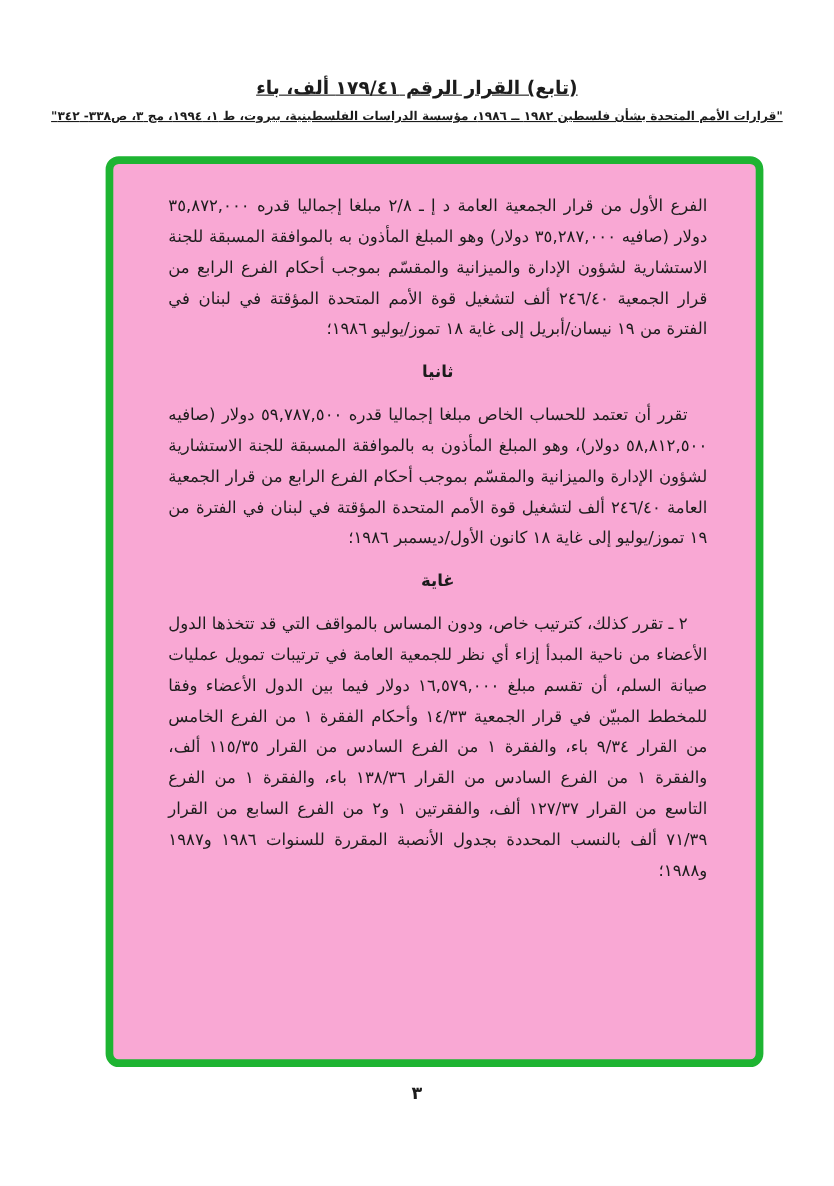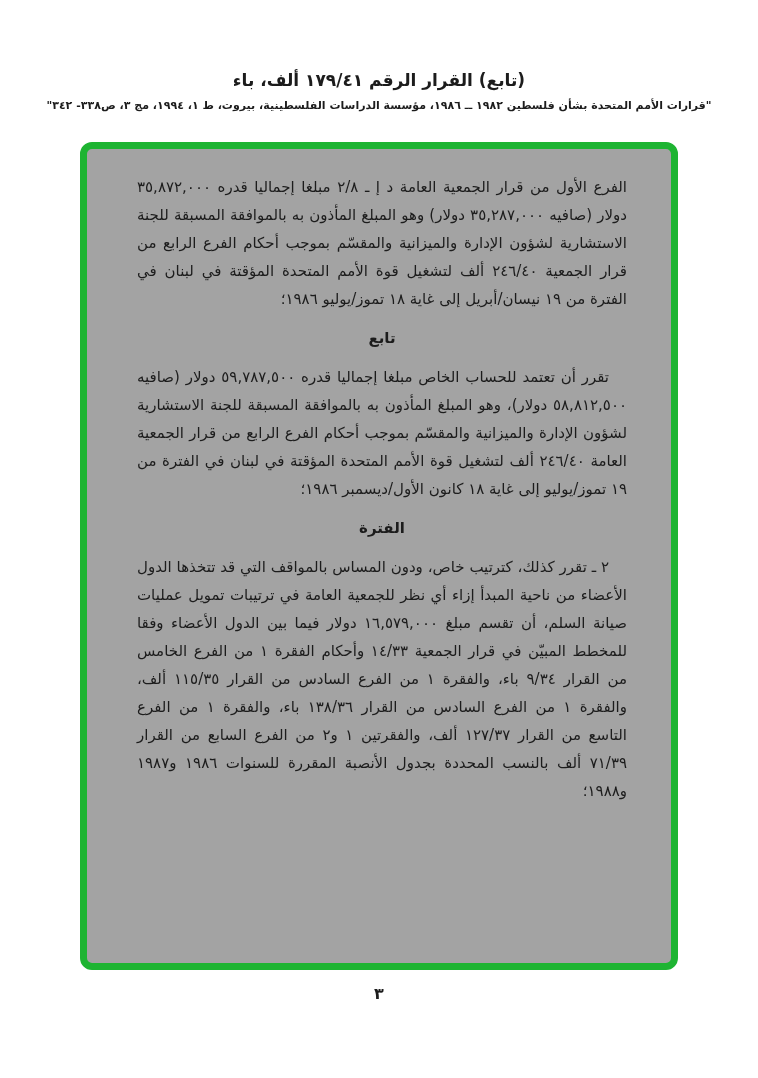--- a/index.html
+++ b/index.html
@@ -11,35 +11,35 @@
     width:758px;height:1078px;
     background:#ffffff;
     font-family:"DejaVu Sans", sans-serif;
     color:var(--ink);
     position:relative;
     overflow:hidden;
   }
   .page{position:relative;width:758px;height:1078px;background:#ffffff;}
 
   
-  .hdr{direction:rtl;text-align:center;padding-top:70px;}
+  .hdr{direction:rtl;text-align:center;padding-top:70px;text-decoration:underline;}
   .hdr h1{
     font-size:17px;font-weight:700;margin:0 0 9px 0;letter-spacing:0;
   }
   .hdr .citation{
     font-size:11px;font-weight:700;margin:0 30px;
   }
 
   
   .frame{
-    position:absolute;left:80px;top:142px;
+    position:absolute;left:96px;top:142px;
     width:584px;height:814px;
     border:7px solid var(--green);
     border-radius:12px;
-    background:#a3a3a3;
+    background:#f9a8d4;
     box-sizing:content-box;
   }
   .doc-body{
     direction:rtl;
     text-align:justify;
     padding:24px 44px 0 50px;
     font-size:15px;
     line-height:28px;
     height:778px;
     overflow:hidden;
@@ -63,22 +63,22 @@
 <div class="page">
 
   <div class="hdr">
     <h1>(تابع) القرار الرقم ١٧٩/٤١ ألف، باء</h1>
     <div class="citation">"قرارات الأمم المتحدة بشأن فلسطين ١٩٨٢ ــ ١٩٨٦، مؤسسة الدراسات الفلسطينية، بيروت، ط ١، ١٩٩٤، مج ٣، ص٣٣٨- ٣٤٢"</div>
   </div>
 
   <div class="frame">
     <div class="doc-body" id="doc-body">
         <p class="para"><span>الفرع الأول من قرار الجمعية العامة د إ ـ ٢/٨ مبلغا إجماليا قدره ٣٥,٨٧٢,٠٠٠ دولار (صافيه ٣٥,٢٨٧,٠٠٠ دولار) وهو المبلغ المأذون به بالموافقة المسبقة للجنة الاستشارية لشؤون الإدارة والميزانية والمقسّم بموجب أحكام الفرع الرابع من قرار الجمعية ٢٤٦/٤٠ ألف لتشغيل قوة الأمم المتحدة المؤقتة في لبنان في الفترة من ١٩ نيسان/أبريل إلى غاية ١٨ تموز/يوليو ١٩٨٦؛</span></p>
-        <div class="sec-head">تابع</div>
+        <div class="sec-head">ثانيا</div>
         <p class="para indent"><b>تقرر</b><span> أن تعتمد للحساب الخاص مبلغا إجماليا قدره ٥٩,٧٨٧,٥٠٠ دولار (صافيه ٥٨,٨١٢,٥٠٠ دولار)، وهو المبلغ المأذون به بالموافقة المسبقة للجنة الاستشارية لشؤون الإدارة والميزانية والمقسّم بموجب أحكام الفرع الرابع من قرار الجمعية العامة ٢٤٦/٤٠ ألف لتشغيل قوة الأمم المتحدة المؤقتة في لبنان في الفترة من ١٩ تموز/يوليو إلى غاية ١٨ كانون الأول/ديسمبر ١٩٨٦؛</span></p>
-        <div class="sec-head">الفترة</div>
+        <div class="sec-head">غاية</div>
         <p class="para indent"><span>٢ ـ </span><b>تقرر كذلك</b><span>، كترتيب خاص، ودون المساس بالمواقف التي قد تتخذها الدول الأعضاء من ناحية المبدأ إزاء أي نظر للجمعية العامة في ترتيبات تمويل عمليات صيانة السلم، أن تقسم مبلغ ١٦,٥٧٩,٠٠٠ دولار فيما بين الدول الأعضاء وفقا للمخطط المبيّن في قرار الجمعية ١٤/٣٣ وأحكام الفقرة ١ من الفرع الخامس من القرار ٩/٣٤ باء، والفقرة ١ من الفرع السادس من القرار ١١٥/٣٥ ألف، والفقرة ١ من الفرع السادس من القرار ١٣٨/٣٦ باء، والفقرة ١ من الفرع التاسع من القرار ١٢٧/٣٧ ألف، والفقرتين ١ و٢ من الفرع السابع من القرار ٧١/٣٩ ألف بالنسب المحددة بجدول الأنصبة المقررة للسنوات ١٩٨٦ و١٩٨٧ و١٩٨٨؛</span></p>
       </div>
   </div>
 
   <div class="page-number">٣</div>
 
 </div>
 
 </body></html>

